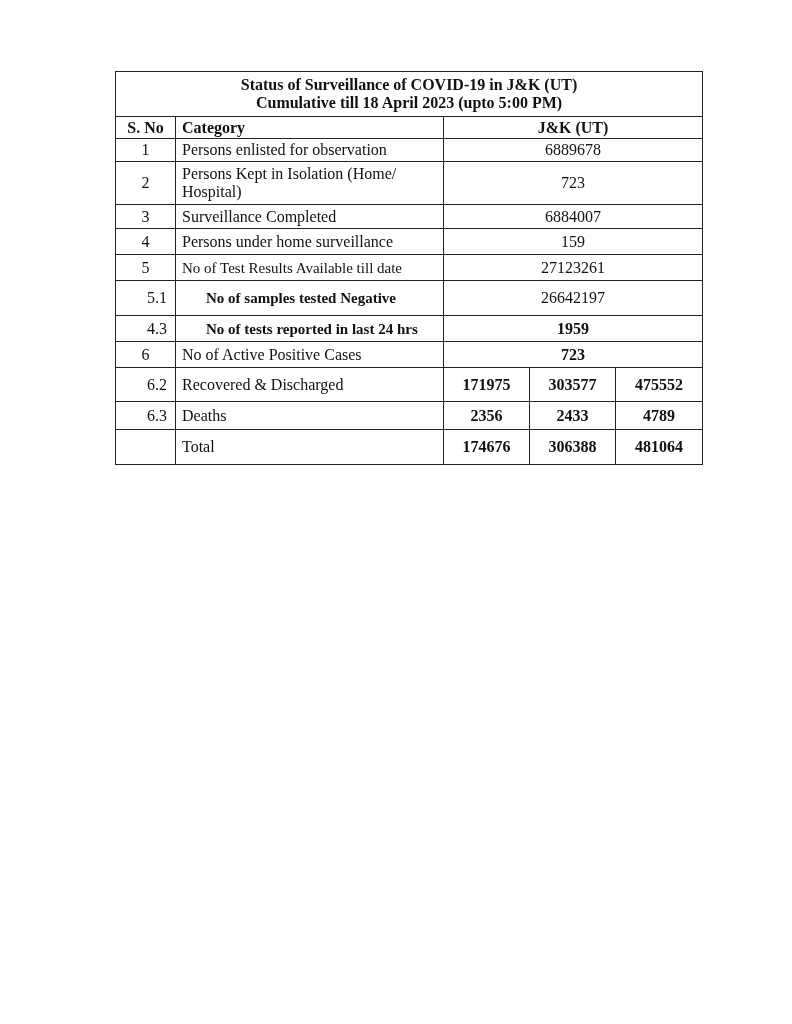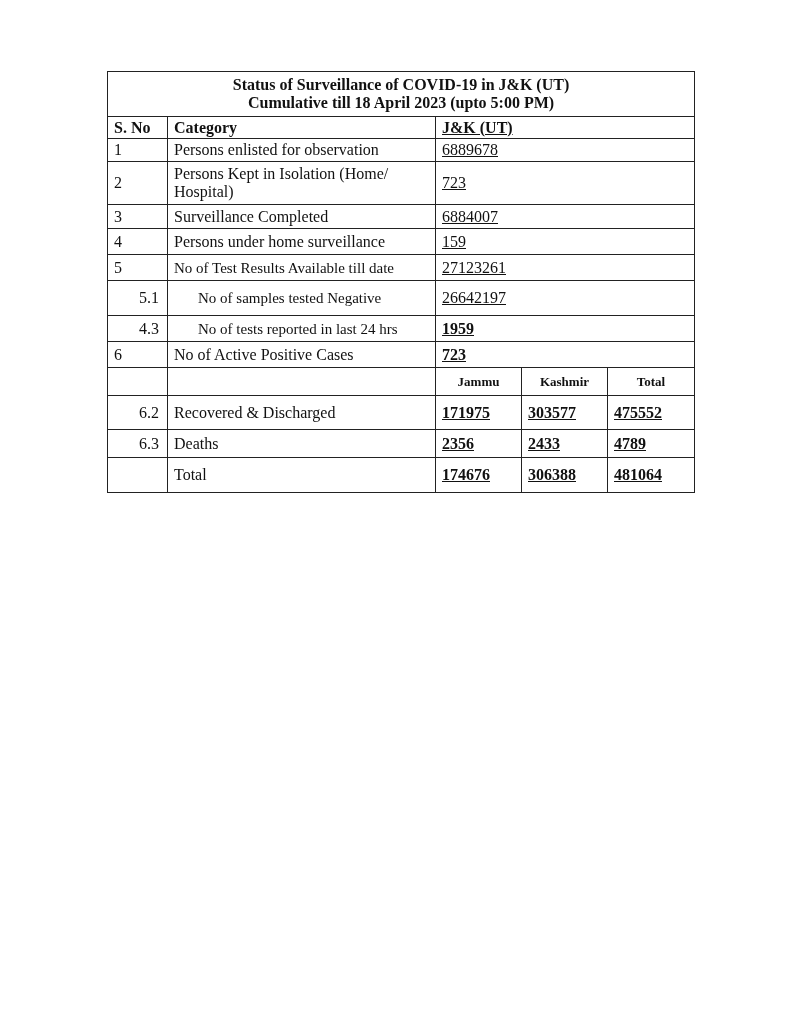--- a/index.html
+++ b/index.html
@@ -1,26 +1,26 @@
 <!DOCTYPE html>
 <html><head>
 <meta charset="utf-8">
 <style>
   html, body { margin:0; padding:0; background:#ffffff; }
   body { width:792px; height:1024px; position:relative; font-family:"Liberation Serif", "DejaVu Serif", serif; color:#111; }
-  table.surv { position:absolute; left:107px; top:71px; width:587px; border-collapse:collapse; table-layout:fixed;padding-left:40px; }
+  table.surv { position:absolute; left:115px; top:71px; width:587px; border-collapse:collapse; table-layout:fixed;padding-left:40px; }
   table.surv td { border:1px solid #222; padding:0 6px; font-size:16px; line-height:18px; vertical-align:middle; overflow:hidden; }
   .title { text-align:center; font-weight:bold; font-size:16px; line-height:19px; height:44px; }
   .hdr td { font-weight:bold; height:21px; }
-  .sno { text-align:left; }
+  .sno { text-align:center; }
   .sno-sub { text-align:right; padding-right:8px !important; }
-  .num { text-align:left;text-decoration:underline; }
+  .num { text-align:center; }
   .bold { font-weight:bold; }
   .small { font-size:15px !important; }
-  .indent { padding-left:30px !important; }
+  .indent { padding-left:30px !important;font-weight:bold; }
   .subhdr td { font-weight:bold; font-size:13px !important; text-align:center; height:27px; }
 </style>
 </head>
 <body>
 
 <table class="surv">
   <colgroup>
     <col style="width:60px">
     <col style="width:268px">
     <col style="width:86px">
@@ -74,27 +74,20 @@
     <td class="sno-sub">4.3</td>
     <td class="small indent">No of tests reported in last 24 hrs</td>
     <td colspan="3" class="num bold">1959</td>
   </tr>
   <tr style="height:26px">
     <td class="sno">6</td>
     <td>No of Active Positive Cases</td>
     <td colspan="3" class="num bold">723</td>
   </tr>
 
-  <tr class="subhdr">
-    <td></td>
-    <td></td>
-    <td>Jammu</td>
-    <td>Kashmir</td>
-    <td>Total</td>
-  </tr>
 
   <tr style="height:34px">
     <td class="sno-sub">6.2</td>
     <td>Recovered &amp; Discharged</td>
     <td class="num bold">171975</td>
     <td class="num bold">303577</td>
     <td class="num bold">475552</td>
   </tr>
   <tr style="height:28px">
     <td class="sno-sub">6.3</td>

